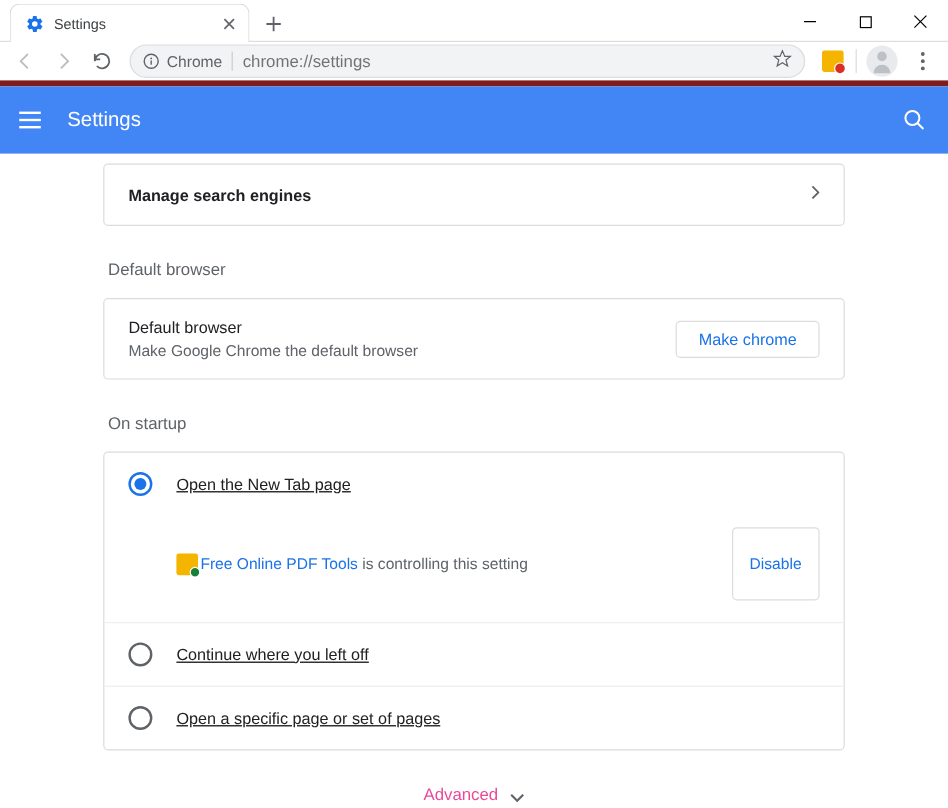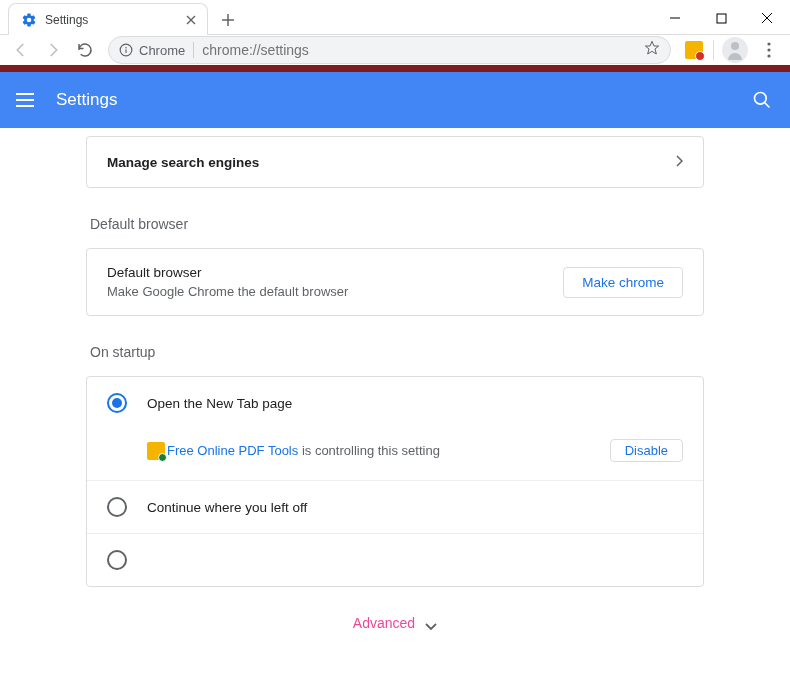--- a/index.html
+++ b/index.html
@@ -10,21 +10,21 @@
 .tab { display: flex; align-items: center; height: 32px; padding: 0 8px 0 12px; margin-left: 8px; border-radius: 8px 8px 0 0; background: #fff; border: 1px solid #ddd; border-bottom: none; min-width: 200px; position: relative; top: 1px; }
 .tab-favicon { width: 16px; height: 16px; margin-right: 8px; color: #1a73e8; }
 .tab-title { font-size: 12px; color: #3c4043; flex: 1; }
 .tab-close { width: 16px; height: 16px; color: #5f6368; display:flex; align-items:center; justify-content:center; cursor:pointer; }
 .newtab-btn { width: 28px; height: 28px; display:flex; align-items:center; justify-content:center; color:#5f6368; cursor:pointer; margin-left: 6px; }
 .win-controls { margin-left: auto; display: flex; }
 .win-btn { width: 46px; height: 32px; display:flex; align-items:center; justify-content:center; color:#000; cursor:pointer; }
 .win-btn svg { stroke: #000; }
 
 
-.toolbar { height: 38px; display:flex; align-items:center; padding: 0 6px; border-top: 1px solid #ddd; border-bottom: 7px solid #7f1d1d; background:#fff; gap: 2px; }
+.toolbar { height: 38px; display:flex; align-items:center; padding: 0 6px; border-top: 1px solid #ddd; border-bottom: 5px solid #7f1d1d; background:#fff; gap: 2px; }
 .nav-btn { width: 30px; height: 30px; display:flex; align-items:center; justify-content:center; color:#5f6368; border-radius: 50%; }
 .nav-btn.disabled { color: #bdbdbd; }
 .addrbar { flex:1; height: 28px; border: 1px solid #dadce0; border-radius: 14px; display:flex; align-items:center; padding: 0 10px; margin: 0 6px; background:#f1f3f4; gap: 8px; }
 .addr-chip { color:#5f6368; font-size: 13px; display:flex; align-items:center; gap:6px; }
 .addr-divider { width:1px; height:16px; background:#ccc; }
 .addr-url { color:#737373; font-size: 14px; flex:1; }
 .addr-star { color:#5f6368; }
 .ext-icon { width:18px; height:18px; background:#f4b400; border-radius:2px; margin: 0 6px; position:relative; }
 .ext-icon::after { content:""; position:absolute; right:-2px; bottom:-2px; width:8px; height:8px; background:#d93025; border-radius:50%; border:1px solid #fff; }
 .avatar { width:26px; height:26px; border-radius:50%; background:#e8eaed; margin: 0 4px; position:relative; }
@@ -54,33 +54,33 @@
 .row-arrow { color:#5f6368; }
 
 .section-title { font-size: 14px; color:#5f6368; margin: 28px 0 16px 4px; }
 
 .default-row { display:flex; align-items:center; padding: 16px 20px; }
 .default-labels { flex:1; display:flex; flex-direction:column; gap:4px; }
 .default-title { font-size: 13.5px; color:#202124; }
 .default-sub { font-size: 13px; color:#5f6368; }
 .blue-btn { border:1px solid #dadce0; background:#fff; color:#1a73e8; font-size:13.5px; padding: 7px 18px; border-radius:4px; cursor:pointer; }
 
-.radio-row { display:flex; align-items:center; padding: 16px 20px; gap: 20px; border-top: 1px solid #eee; }
+.radio-row { display:flex; align-items:center; padding: 16px 20px; gap: 20px; border-top: 1px solid #eee; text-decoration: underline; }
 .radio-row:first-child { border-top:none; }
 .radio { width:20px; height:20px; border:2px solid #5f6368; border-radius:50%; display:flex; align-items:center; justify-content:center; flex-shrink:0; }
 .radio.checked { border-color:#1a73e8; }
 .radio.checked::after { content:""; width:10px; height:10px; background:#1a73e8; border-radius:50%; }
 .radio-label { font-size: 13.5px; color:#202124; }
 
 .ext-row { display:flex; align-items:center; padding: 10px 20px 18px 60px; gap: 2px; border-top:none; }
 .ext-chip { width:18px; height:18px; background:#f4b400; border-radius:2px; flex-shrink:0; position:relative; }
 .ext-chip::after { content:""; position:absolute; right:-2px; bottom:-2px; width:7px; height:7px; background:#188038; border-radius:50%; border:1px solid #fff; }
 .ext-text { font-size: 13px; color:#5f6368; flex:1; }
 .ext-link { color:#1a73e8; text-decoration:none; }
-.small-btn { border:1px solid #dadce0; background:#fff; color:#1a73e8; font-size:13px; padding: 3px 14px; border-radius:4px; cursor:pointer; }
+.small-btn { border:1px solid #dadce0; background:#fff; color:#1a73e8; font-size:13px; padding: 22px 14px; border-radius:4px; cursor:pointer; }
 
 .advanced { display:flex; align-items:flex-end; justify-content:center; gap:10px; margin-top: 28px; color:#ec4899; font-size:14px; cursor:pointer; }
 .advanced svg { color:#5f6368; }
 </style>
 </head>
 <body>
 
 <div class="titlebar">
   <div class="tab">
     <span class="tab-favicon">
@@ -216,20 +216,21 @@
           <a class="ext-link" href="#">Free Online PDF Tools</a><span> is controlling this setting</span>
         </span>
         <button class="small-btn">Disable</button>
       </div>
       <div class="radio-row">
         <span class="radio"></span>
         <span class="radio-label">Continue where you left off</span>
       </div>
       <div class="radio-row">
         <span class="radio"></span>
+        <span class="radio-label">Open a specific page or set of pages</span>
       </div>
     </div>
 
     <div class="advanced">
       <span>Advanced</span>
       <svg width="12" height="8" viewBox="0 0 12 8">
           <path d="M1 1 L6 6 L11 1" fill="none" stroke="#5f6368" stroke-width="1.8"></path>
         </svg>
     </div>
 

